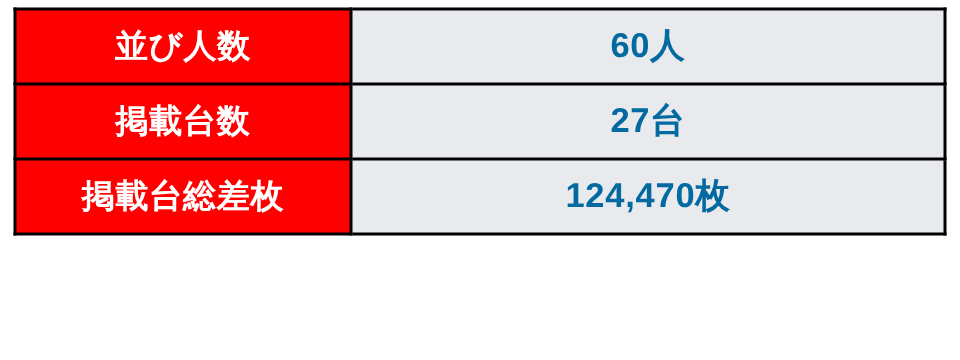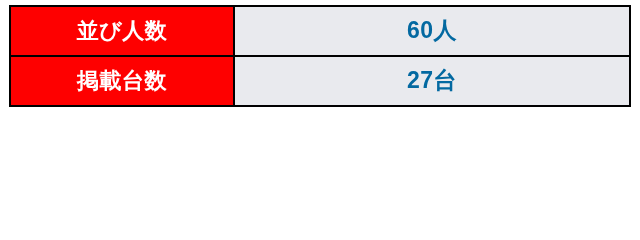--- a/index.html
+++ b/index.html
@@ -59,15 +59,19 @@
   <table class="info-table">
     <tbody>
       <tr>
         <td class="label-cell">並び人数</td>
         <td class="value-cell">60人</td>
       </tr>
       <tr>
         <td class="label-cell">掲載台数</td>
         <td class="value-cell">27台</td>
       </tr>
+      <tr>
+        <td class="label-cell">掲載台総差枚</td>
+        <td class="value-cell">124,470枚</td>
+      </tr>
     </tbody>
   </table>
 </div>
 
 </body></html>

